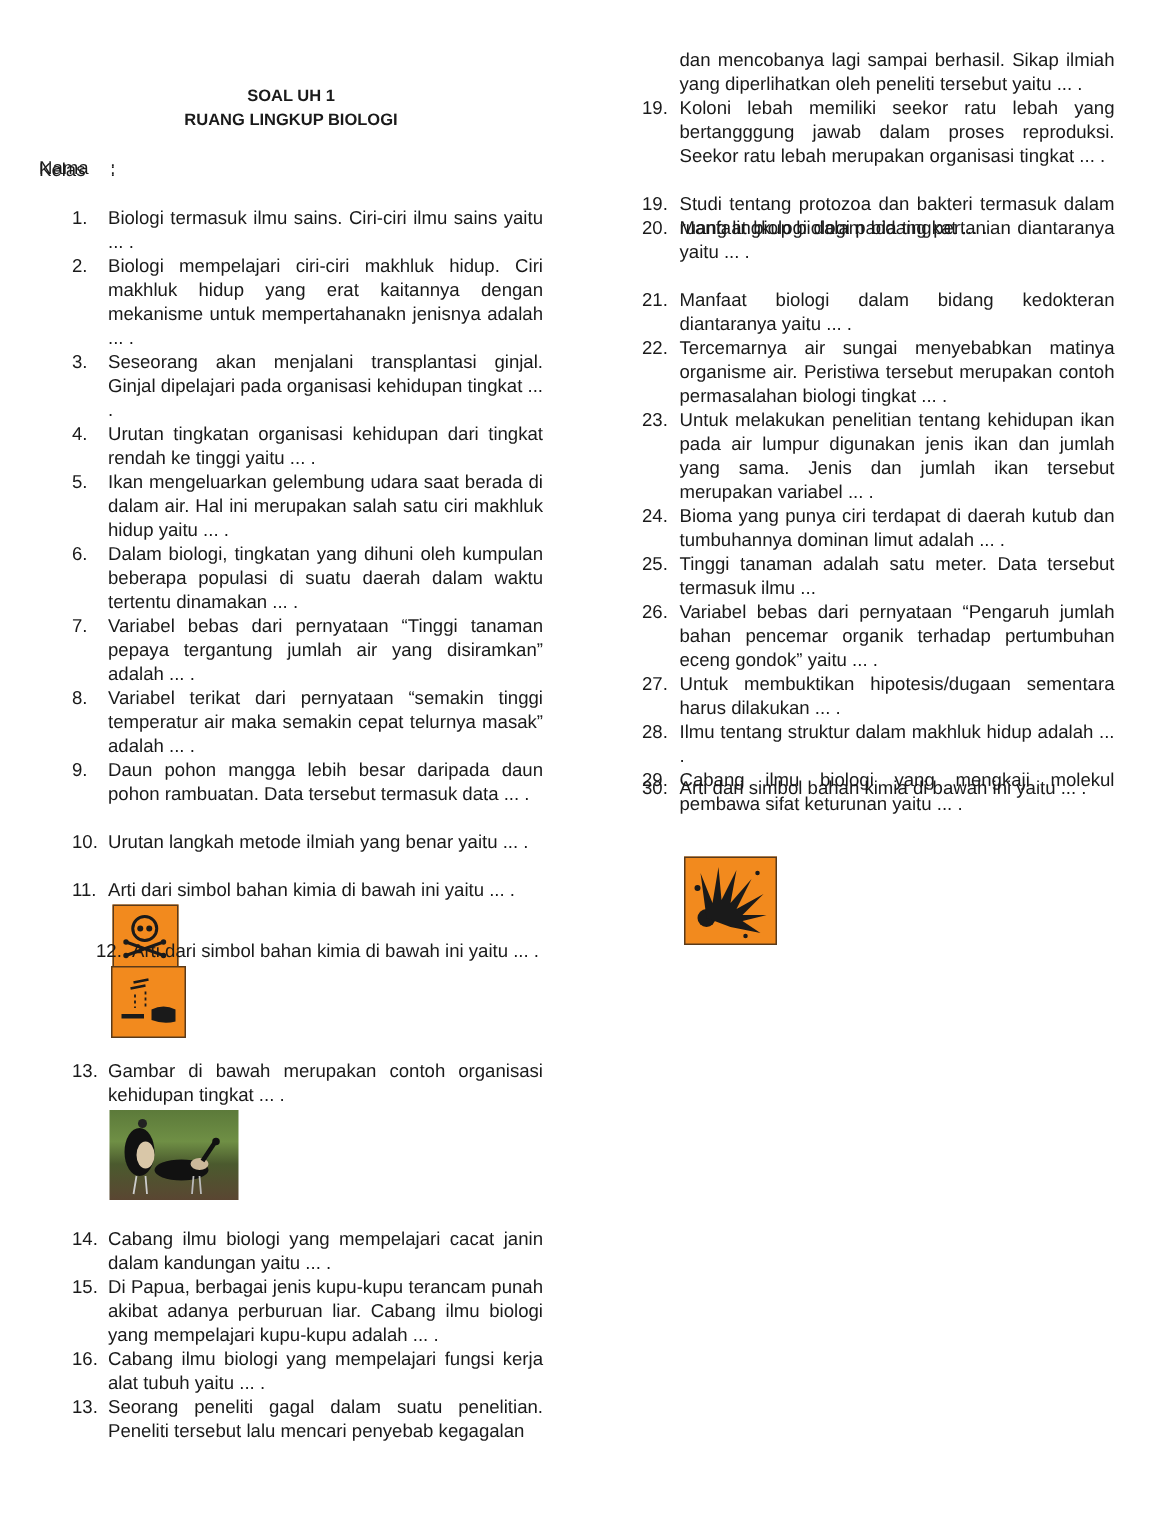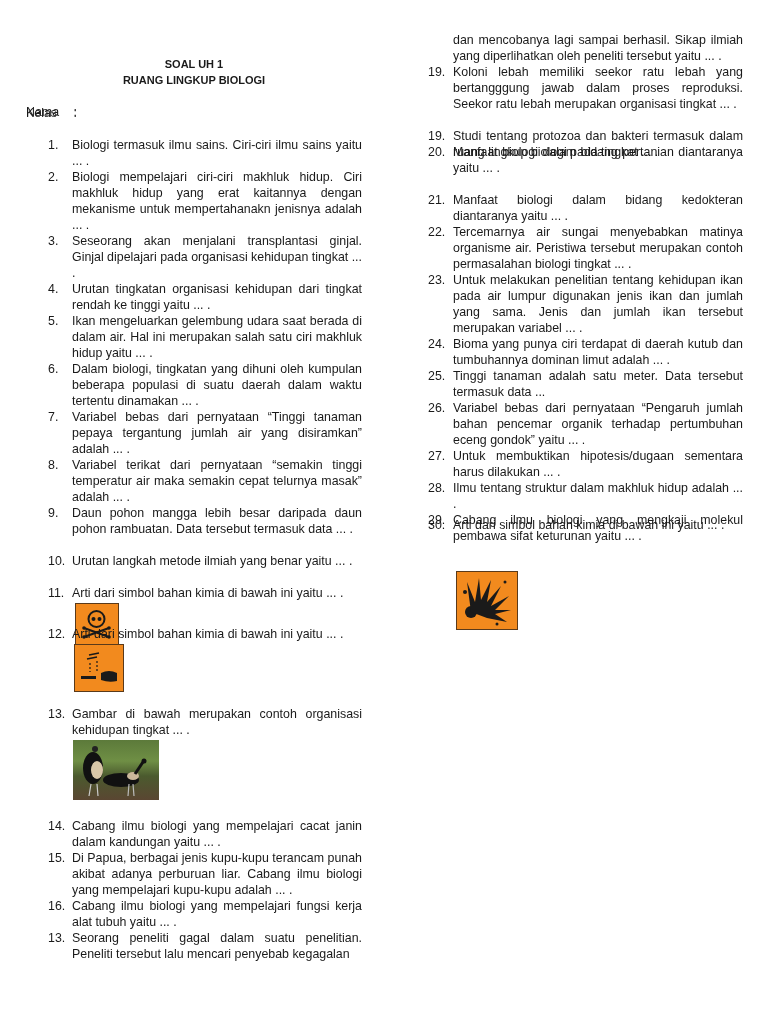--- a/index.html
+++ b/index.html
@@ -82,21 +82,21 @@
     <circle cx="17.5" cy="15" r="2" fill="#1a1a1a"></circle>
     <circle cx="23.5" cy="15" r="2" fill="#1a1a1a"></circle>
     <path d="M8 24 L33 33 M33 24 L8 33" stroke="#1a1a1a" stroke-width="2" fill="none"></path>
     <circle cx="8" cy="24" r="1.8" fill="#1a1a1a"></circle>
       <circle cx="33" cy="24" r="1.8" fill="#1a1a1a"></circle>
     <circle cx="8" cy="33" r="1.8" fill="#1a1a1a"></circle>
       <circle cx="33" cy="33" r="1.8" fill="#1a1a1a"></circle>
   </svg>
 </div>
 
-<div class="q lq" style="left:72px;width:290px;top:626px;">
+<div class="q lq" style="left:88px;width:290px;top:626px;">
   <span class="num">12.</span>
   <span class="txt">Arti dari simbol bahan kimia di bawah ini yaitu ... .</span>
 </div>
 
 <div class="sym" style="left:74px;top:644px;width:50px;height:48px;">
   <svg width="47" height="45" viewBox="0 0 47 45">
     <path d="M14 10 L24 8 M12 14 L22 12" stroke="#1a1a1a" stroke-width="1.6" fill="none"></path>
     <path d="M15 18 L15 27 M22 16 L22 26" stroke="#1a1a1a" stroke-width="1.2" stroke-dasharray="2 2" fill="none"></path>
     <rect x="6" y="31" width="15" height="3" fill="#1a1a1a"></rect>
     <path d="M26 28 Q34 24 42 28 L42 36 Q34 38 26 35 Z" fill="#1a1a1a"></path>
@@ -165,21 +165,21 @@
 <div class="q rq" style="left:453px;width:290px;top:272px;">
   <span class="num">23.</span>
   <span class="txt">Untuk melakukan penelitian tentang kehidupan ikan pada air lumpur digunakan jenis ikan dan jumlah yang sama. Jenis dan jumlah ikan tersebut merupakan variabel ... .</span>
 </div>
 <div class="q rq" style="left:453px;width:290px;top:336px;">
   <span class="num">24.</span>
   <span class="txt">Bioma yang punya ciri terdapat di daerah kutub dan tumbuhannya dominan limut adalah ... .</span>
 </div>
 <div class="q rq" style="left:453px;width:290px;top:368px;">
   <span class="num">25.</span>
-  <span class="txt">Tinggi tanaman adalah satu meter. Data tersebut termasuk data ...</span>
+  <span class="txt">Tinggi tanaman adalah satu meter. Data tersebut termasuk ilmu ...</span>
 </div>
 <div class="q rq" style="left:453px;width:290px;top:400px;">
   <span class="num">26.</span>
   <span class="txt">Variabel bebas dari pernyataan “Pengaruh jumlah bahan pencemar organik terhadap pertumbuhan eceng gondok” yaitu ... .</span>
 </div>
 <div class="q rq" style="left:453px;width:290px;top:448px;">
   <span class="num">27.</span>
   <span class="txt">Untuk membuktikan hipotesis/dugaan sementara harus dilakukan ... .</span>
 </div>
 <div class="q rq" style="left:453px;width:290px;top:480px;">

